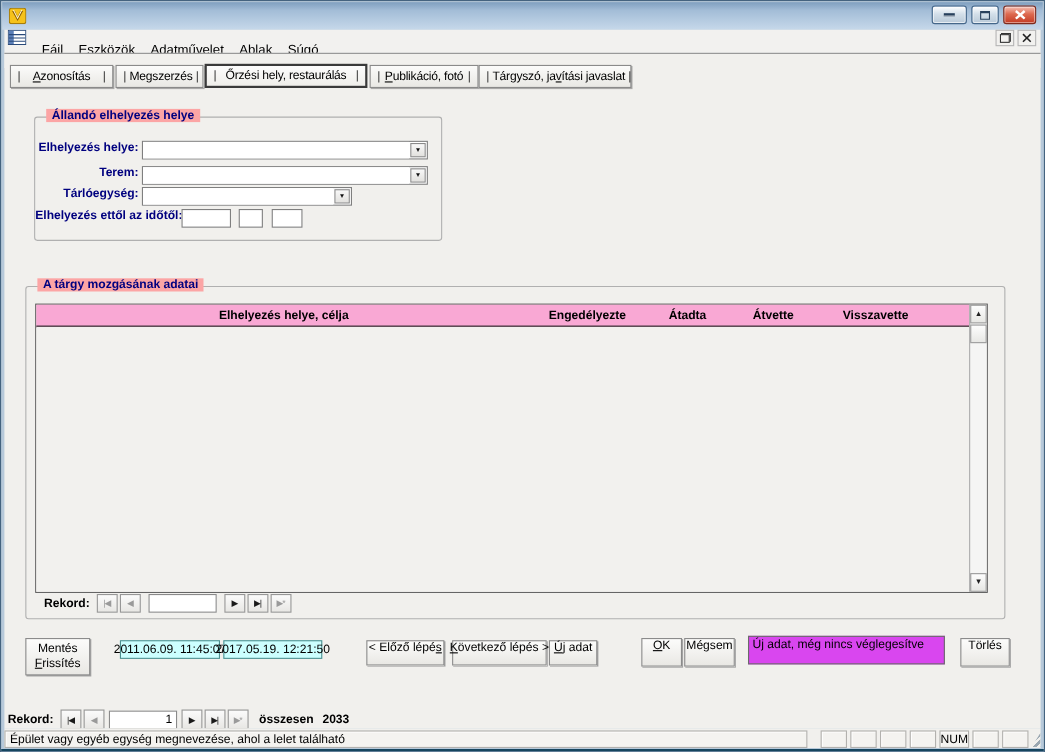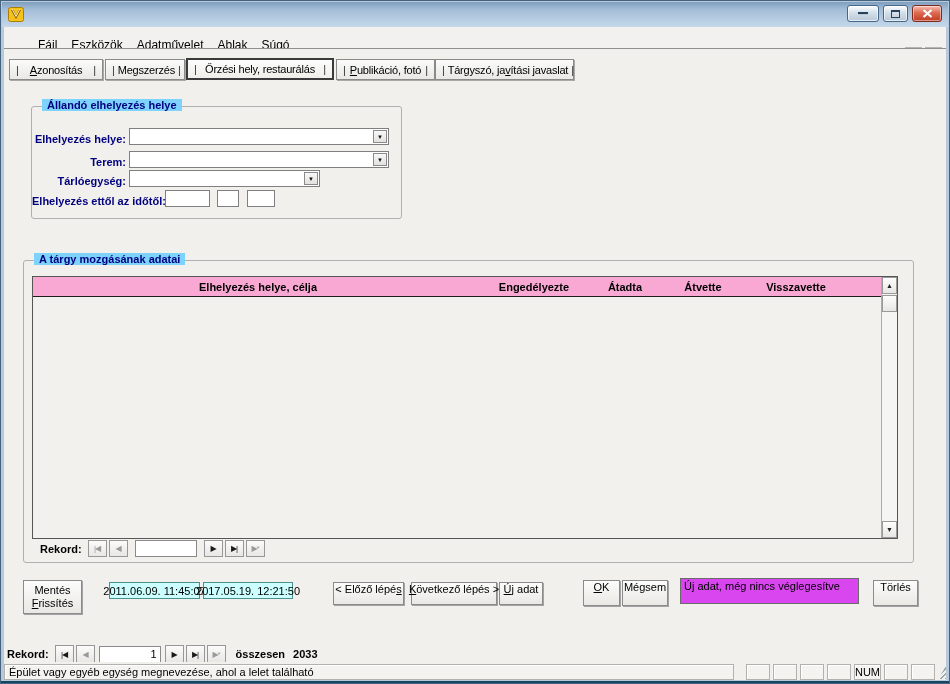--- a/index.html
+++ b/index.html
@@ -19,21 +19,21 @@
   .win-btns{margin-left:auto;display:flex;gap:4px;align-items:flex-start;height:100%;padding-top:3px;}
   .wbtn{height:17px;border:1px solid #45678a;border-radius:3px;display:flex;align-items:center;justify-content:center;
     background:linear-gradient(#fdfeff,#d3dfe9 45%,#b9c9d8);box-shadow:inset 0 0 0 1px rgba(255,255,255,.65);cursor:default;}
   .wbtn.min{width:32px;} .wbtn.max{width:25px;} 
   .wbtn.close{width:30px;border-color:#7e2a1c;background:linear-gradient(#f6c0b4,#dd6a50 45%,#c33b24);box-shadow:inset 0 0 0 1px rgba(255,255,255,.45);}
   .glyph-dash{width:10px;height:3px;background:#27405c;border-bottom:1px solid rgba(255,255,255,.7);}
   .glyph-square{width:9px;height:8px;border:1px solid #27405c;border-top-width:2px;background:transparent;}
 
   
   .menubar{position:absolute;left:3px;top:26px;right:3px;height:36px;background:#f2f1ef;
-    border-bottom:1px solid #a8a8a8;display:flex;align-items:flex-end;padding:0 3px;}
+    border-bottom:1px solid #a8a8a8;display:flex;align-items:flex-start;padding:0 3px;}
   .mdi-doc-icon{width:17px;height:14px;margin-right:7px;flex:none;}
   .menu-items{display:flex;align-items:center;height:100%;}
   .menu-item{padding:2px 7px;font-size:12px;cursor:default;white-space:nowrap;}
   .mdi-ctrls{margin-left:auto;display:flex;align-items:center;gap:3px;padding-right:1px;}
   .mdi-btn{width:17px;height:15px;display:flex;align-items:center;justify-content:center;border:1px solid #b5b5b5;background:#f2f1ef;cursor:default;}
   .restore-glyph{position:relative;width:10px;height:9px;}
   .restore-glyph::before{content:"";position:absolute;right:0;top:0;width:7px;height:6px;border:1px solid #333;}
   .restore-glyph::after{content:"";position:absolute;left:0;bottom:0;width:7px;height:6px;border:1px solid #333;background:#f2f1ef;}
 
   
@@ -48,24 +48,24 @@
   .tab.active{border:2px solid #3a3a3a;box-shadow:none;background:linear-gradient(#fcfcfc,#efeeea);}
   .tab:nth-of-type(1){left:5px;width:94px;}
   .tab:nth-of-type(2){left:101px;width:80px;}
   .tab:nth-of-type(3){left:182px;width:148px;top:9px;height:22px;}
   .tab:nth-of-type(4){left:332px;width:99px;}
   .tab:nth-of-type(5){left:431px;width:139px;}
   .pipe{color:#333;}
 
   
   .groupbox{position:absolute;border:1px solid #b0b0b0;border-radius:3px;}
-  .gb-title{position:absolute;top:-8px;left:10px;background:#7dd3fc;padding:0 5px;color:#00007f;font-weight:bold;font-size:11px;white-space:nowrap;}
+  .gb-title{position:absolute;top:-8px;left:10px;background:#fca5a5;padding:0 5px;color:#00007f;font-weight:bold;font-size:11px;white-space:nowrap;}
 
   #gb-placement{left:27px;top:57px;width:371px;height:113px;}
-  .p-row{position:absolute;left:0;display:flex;align-items:flex-end;width:100%;}
+  .p-row{position:absolute;left:0;display:flex;align-items:flex-start;width:100%;}
   .p-row.r1{top:21px;} .p-row.r2{top:44px;} .p-row.r3{top:63px;} .p-row.r4{top:83px;}
   .p-label{color:#00007f;font-weight:bold;font-size:11px;text-align:right;width:94px;flex:none;white-space:nowrap;}
   .p-label.wide{width:130px;}
   .combo{display:flex;height:17px;border:1px solid #7f7f7f;background:#fff;margin-left:3px;}
   .combo.w260{width:260px;} .combo.w191{width:191px;}
   .combo-value{flex:1;min-width:0;border:0;outline:0;background:#fff;font-size:11px;padding:0 2px;font-family:"Liberation Sans",sans-serif;}
   .combo-btn{flex:none;width:14px;margin:1px;border:1px solid #8a8a8a;background:linear-gradient(#f8f8f8,#e2e1de);
     display:flex;align-items:center;justify-content:center;font-size:6px;color:#111;cursor:default;}
   .date-input{height:17px;border:1px solid #7f7f7f;background:#fff;font-size:11px;padding:0 2px;font-family:"Liberation Sans",sans-serif;outline:0;}
   .di1{width:45px;margin-left:3px;} .di2{width:22px;margin-left:7px;} .di3{width:28px;margin-left:8px;}

